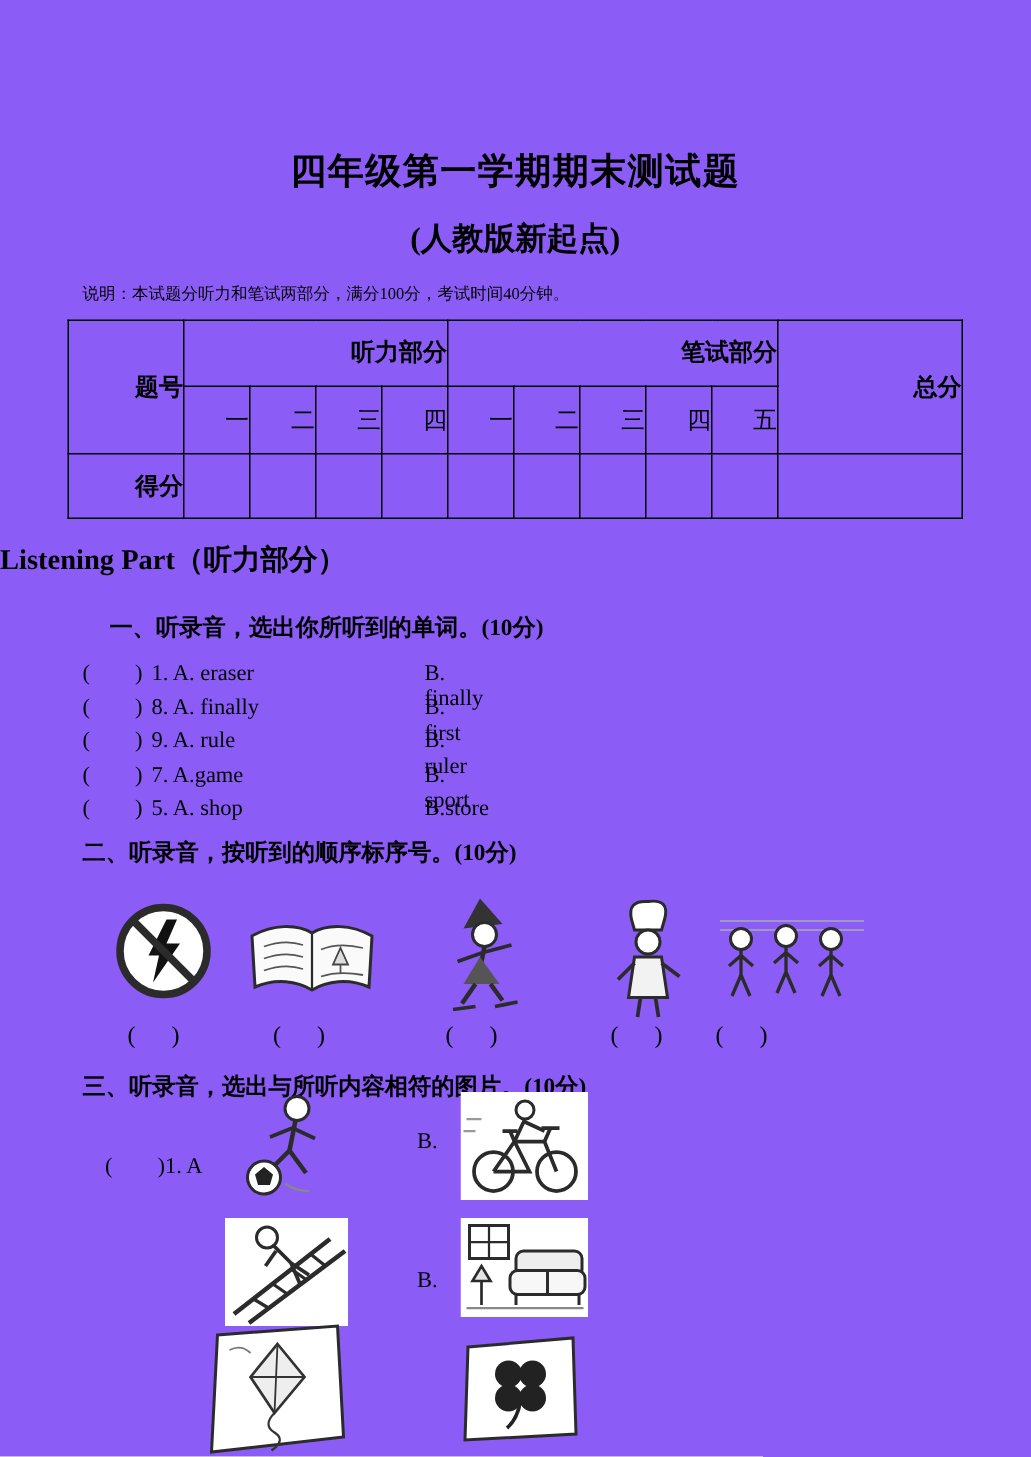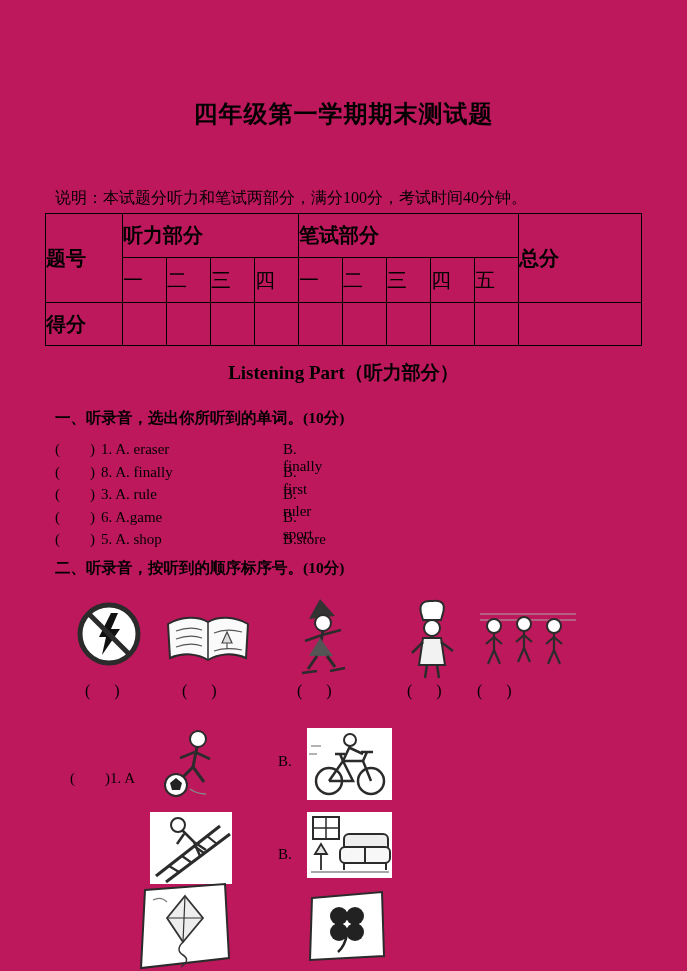--- a/index.html
+++ b/index.html
@@ -1,40 +1,40 @@
 <!DOCTYPE html>
 <html lang="zh"><head>
 <meta charset="utf-8">
 <style>
   * { margin:0; padding:0; box-sizing:border-box; }
   html,body { background:#ffffff; }
   .page {
-    position:relative; width:687px; height:971px; background:#be185d;
+    position:relative; width:687px; height:971px; background:#8b5cf6;
     overflow:hidden; color:#000;
     font-family:"Liberation Serif","DejaVu Serif",serif;
     text-decoration:underline;
   }
   .abs { position:absolute; }
   .doc-title { top:98px; left:0; width:100%; text-align:center;
     font-size:24px; font-weight:bold; letter-spacing:1px; }
   .doc-subtitle { top:145px; left:0; width:100%; text-align:center;
     font-size:21px; font-weight:bold; }
-  .instructions { top:188px; left:55px; font-size:16px; }
+  .instructions { top:188px; left:55px; font-size:11px; }
 
   table.score-table { position:absolute; top:213px; left:45px;
     border-collapse:collapse; table-layout:fixed; }
-  table.score-table td { border:1.5px solid #000; text-align:left;
-    vertical-align:middle; font-size:20px; }
+  table.score-table td { border:1.5px solid #000; text-align:right;
+    vertical-align:middle; font-size:16px; }
   .th-bold { font-weight:bold; }
 
-  .listening-heading { top:360px; left:0; width:100%; text-align:center;
+  .listening-heading { top:360px; left:0; width:100%; 
     font-size:19px; font-weight:bold; }
 
   .sec-title { left:55px; font-size:15.5px; font-weight:bold; }
-  .sec1-title { top:408px; }
+  .sec1-title { top:408px;margin-left:18px; }
   .sec2-title { top:558px; }
   .sec3-title { top:714px; }
 
   .sec1-items { top:441px; left:55px; font-size:15px; }
   .q-row { position:relative; height:22.5px; }
   .paren { white-space:pre; }
   .opt-left { margin-left:6px; }
   .opt-right { position:absolute; left:228px; top:0; }
 
   .img-box { position:absolute; }
@@ -43,20 +43,21 @@
   .seq-paren { position:absolute; top:682px; font-size:16px; white-space:pre; }
 
   .s3-label { position:absolute; font-size:15px; white-space:pre; }
 </style>
 </head>
 <body>
 
 <div class="page">
 
   <div class="abs doc-title">四年级第一学期期末测试题</div>
+  <div class="abs doc-subtitle">(人教版新起点)</div>
   <div class="abs instructions">说明：本试题分听力和笔试两部分，满分100分，考试时间40分钟。</div>
 
   <table class="score-table">
     <colgroup>
       <col style="width:77px">
       <col style="width:44px">
         <col style="width:44px">
         <col style="width:44px">
         <col style="width:44px">
       <col style="width:44px">
@@ -107,25 +108,25 @@
   <div class="abs sec1-items">
     <div class="q-row">
       <span class="paren">(        )</span><span class="opt-left">1. A. eraser</span>
       <span class="opt-right">B. finally</span>
     </div>
     <div class="q-row">
       <span class="paren">(        )</span><span class="opt-left">8. A. finally</span>
       <span class="opt-right">B. first</span>
     </div>
     <div class="q-row">
-      <span class="paren">(        )</span><span class="opt-left">3. A. rule</span>
+      <span class="paren">(        )</span><span class="opt-left">9. A. rule</span>
       <span class="opt-right">B. ruler</span>
     </div>
     <div class="q-row">
-      <span class="paren">(        )</span><span class="opt-left">6. A.game</span>
+      <span class="paren">(        )</span><span class="opt-left">7. A.game</span>
       <span class="opt-right">B. sport</span>
     </div>
     <div class="q-row">
       <span class="paren">(        )</span><span class="opt-left">5. A. shop</span>
       <span class="opt-right">B.store</span>
     </div>
   </div>
 
   <div class="abs sec-title sec2-title">二、听录音，按听到的顺序标序号。(10分)</div>
 
@@ -176,20 +177,21 @@
       <path d="M76 27 L76 44 M76 31 L68 38 M76 31 L84 38 M76 44 L70 58 M76 44 L82 58" stroke="#2b2b2b" stroke-width="2.2" fill="none"></path>
     </svg>
   </span>
 
   <span class="seq-paren" style="left:85px;">(      )</span>
   <span class="seq-paren" style="left:182px;">(      )</span>
   <span class="seq-paren" style="left:297px;">(      )</span>
   <span class="seq-paren" style="left:407px;">(      )</span>
   <span class="seq-paren" style="left:477px;">(      )</span>
 
+  <div class="abs sec-title sec3-title">三、听录音，选出与所听内容相符的图片。(10分)</div>
 
   <span class="s3-label" style="left:55px; top:753px;">
     <span class="paren">(        )</span><span>1. A</span>
   </span>
   <span class="img-box" style="left:160px; top:727px;">
     <svg width="58" height="74" viewBox="0 0 58 74">
       <circle cx="38" cy="12" r="8" fill="#ffffff" stroke="#2b2b2b" stroke-width="2"></circle>
       <path d="M37 20 L33 40" stroke="#2b2b2b" stroke-width="3" fill="none"></path>
       <path d="M35 25 L20 31 M35 25 L50 32" stroke="#2b2b2b" stroke-width="2.5" fill="none"></path>
       <path d="M33 40 L44 55 M33 40 L23 50" stroke="#2b2b2b" stroke-width="3" fill="none"></path>

